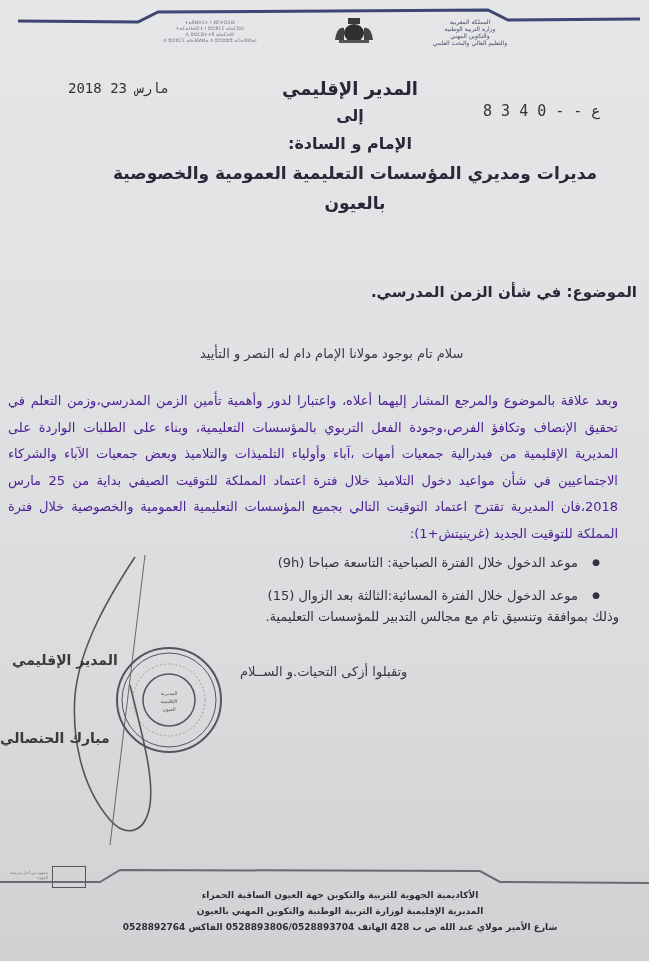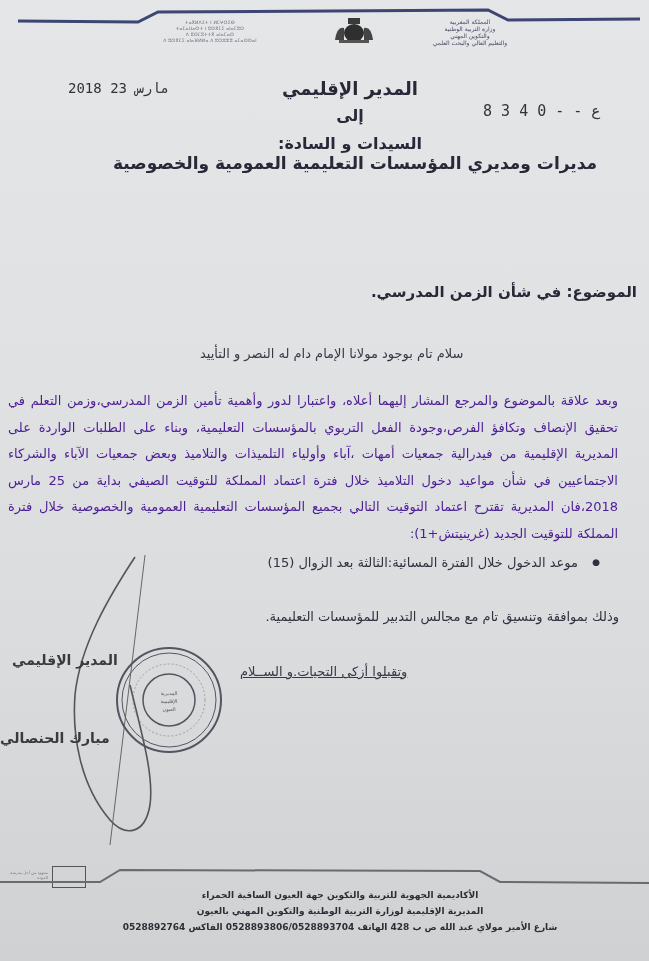--- a/index.html
+++ b/index.html
@@ -14,29 +14,29 @@
     .header-rule { position: absolute; left: 18px; top: 8px; width: 622px; height: 18px; }
     .header-left { position: absolute; left: 150px; top: 20px; width: 120px; font-size: 4.5px; color: #6a6a78; line-height: 6px; text-align: center; letter-spacing: 0.2px; }
     .header-right { position: absolute; left: 400px; top: 18px; width: 140px; font-size: 6px; color: #4a4a66; line-height: 7px; text-align: center; direction: rtl; }
     .emblem { position: absolute; left: 333px; top: 16px; width: 42px; height: 28px; }
     .date { position: absolute; left: 68px; top: 80px; font-family: "DejaVu Sans Mono", monospace; font-size: 14px; color: #333; letter-spacing: 1px; }
     .ref { position: absolute; left: 483px; top: 102px; font-family: "DejaVu Sans Mono", monospace; font-size: 15px; color: #333; letter-spacing: 2px; }
     .center-block { position: absolute; left: 150px; width: 400px; text-align: center; direction: rtl; font-weight: bold; color: #2a2838; }
     .from { top: 78px; font-size: 18px; }
     .to { top: 106px; font-size: 16px; }
     .addressees { top: 134px; font-size: 16px; }
-    .recipients { position: absolute; left: 95px; top: 148px; width: 520px; text-align: center; direction: rtl; font-weight: bold; font-size: 17px; line-height: 30px; color: #2a2838; }
+    .recipients { position: absolute; left: 95px; top: 158px; width: 520px; text-align: center; direction: rtl; font-weight: bold; font-size: 17px; line-height: 30px; color: #2a2838; }
     .subject { position: absolute; right: 12px; top: 283px; direction: rtl; font-size: 15px; font-weight: bold; color: #2a2838; }
     .greeting { position: absolute; left: 200px; top: 346px; width: 390px; text-align: left; direction: rtl; font-size: 13px; color: #3a3846; }
     .body-text { position: absolute; left: 8px; top: 388px; width: 610px; direction: rtl; text-align: justify; text-align-last: right; font-size: 13px; line-height: 26.5px; color: #4c1d95; }
     .bullets { position: absolute; left: 200px; top: 546px; width: 400px; direction: rtl; font-size: 13px; line-height: 33px; color: #333140; list-style: none; }
     .bullets li { position: relative; padding-right: 22px; }
     .bullets li::before { content: "\25CF"; position: absolute; right: 0; font-size: 9px; }
     .closing-line { position: absolute; right: 30px; top: 609px; direction: rtl; font-size: 13px; color: #333140; }
-    .regards { position: absolute; left: 240px; top: 664px; direction: rtl; font-size: 13px; color: #3a3846; text-decoration: underline; }
+    .regards { position: absolute; left: 240px; top: 664px; direction: rtl; font-size: 13px; color: #3a3846; }
     .sig-title { position: absolute; left: 12px; top: 652px; direction: rtl; font-size: 14px; font-weight: bold; color: #3a3a3a; }
     .sig-name { position: absolute; left: 0px; top: 730px; direction: rtl; font-size: 14px; font-weight: bold; color: #3a3a3a; }
     .stamp { position: absolute; left: 114px; top: 645px; width: 110px; height: 110px; }
     .signature { position: absolute; left: 50px; top: 555px; width: 110px; height: 290px; }
     .footer-rule { position: absolute; left: 0; top: 868px; width: 649px; height: 20px; }
     .footer-logo { position: absolute; left: 52px; top: 866px; width: 34px; height: 22px; border: 1.5px solid #555; }
     .footer-logo-caption { position: absolute; left: 0; top: 870px; width: 48px; font-size: 4px; color: #777; text-align: right; direction: rtl; line-height: 5px; }
     .footer-text { position: absolute; left: 120px; top: 887px; width: 440px; text-align: center; direction: rtl; font-size: 9px; font-weight: bold; line-height: 16px; color: #2d2d35; }
   </style>
 </head>
@@ -65,32 +65,34 @@
     <div>وزارة التربية الوطنية</div>
     <div>والتكوين المهني</div>
     <div>والتعليم العالي والبحث العلمي</div>
   </div>
 
   <div class="date">2018 مارس 23</div>
   <div class="ref">ع - - 0 4 3 8</div>
 
   <div class="center-block from">المدير الإقليمي</div>
   <div class="center-block to">إلى</div>
-  <div class="center-block addressees">السيدات و السادة:</div>
+  <div class="center-block addressees">الإمام و السادة:</div>
   <div class="recipients">
     <div>مديرات ومديري المؤسسات التعليمية العمومية والخصوصية</div>
+    <div>بالعيون</div>
   </div>
 
   <div class="subject">الموضوع: في شأن الزمن المدرسي.</div>
 
   <div class="greeting">سلام تام بوجود مولانا الإمام دام له النصر و التأييد</div>
 
   <p class="body-text">وبعد علاقة بالموضوع والمرجع المشار إليهما أعلاه، واعتبارا لدور وأهمية تأمين الزمن المدرسي،وزمن التعلم في تحقيق الإنصاف وتكافؤ الفرص،وجودة الفعل التربوي بالمؤسسات التعليمية، وبناء على الطلبات الواردة على المديرية الإقليمية من فيدرالية جمعيات أمهات ،آباء وأولياء التلميذات والتلاميذ وبعض جمعيات الآباء والشركاء الاجتماعيين في شأن مواعيد دخول التلاميذ خلال فترة اعتماد المملكة للتوقيت الصيفي بداية من 25 مارس 2018،فان المديرية تقترح اعتماد التوقيت التالي بجميع المؤسسات التعليمية العمومية والخصوصية خلال فترة المملكة للتوقيت الجديد (غرينيتش+1):</p>
 
   <ul class="bullets">
+    <li>موعد الدخول خلال الفترة الصباحية: التاسعة صباحا (9h)</li>
     <li>موعد الدخول خلال الفترة المسائية:الثالثة بعد الزوال (15)</li>
   </ul>
 
   <div class="closing-line">وذلك بموافقة وتنسيق تام مع مجالس التدبير للمؤسسات التعليمية.</div>
   <div class="regards">وتقبلوا أزكى التحيات.و الســلام</div>
 
   <svg class="signature" viewBox="0 0 110 290">
     <path d="M85,2 C60,40 30,90 25,140 C22,180 30,230 60,265 C75,282 95,280 100,250 C104,220 92,180 80,130" fill="none" stroke="#555" stroke-width="1.6"></path>
     <path d="M95,0 L60,290" fill="none" stroke="#666" stroke-width="1"></path>
   </svg>

